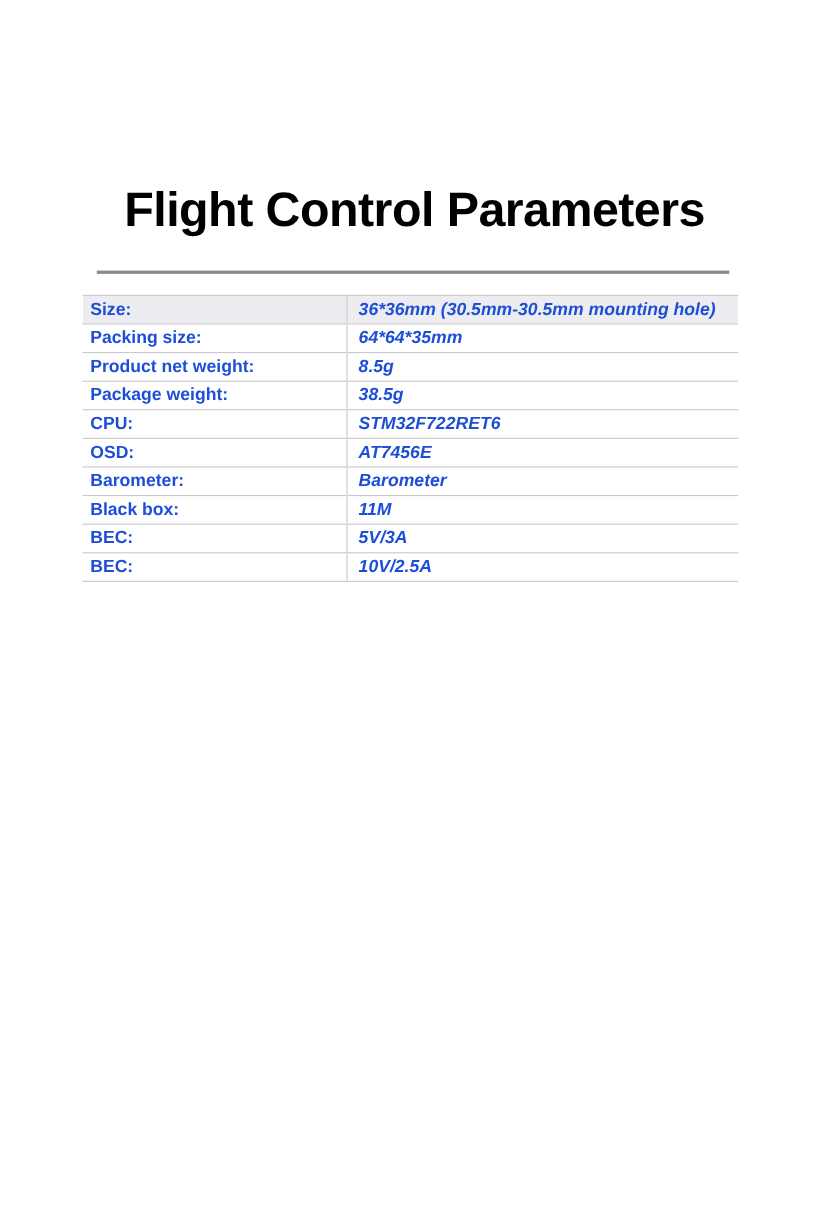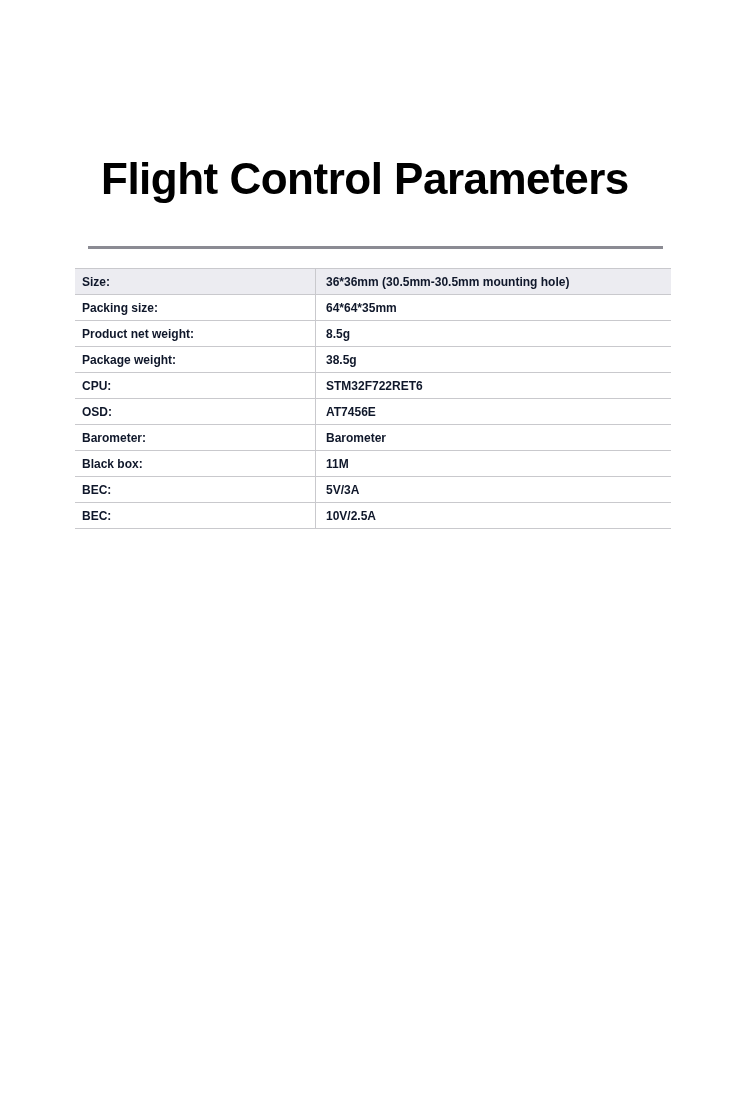--- a/index.html
+++ b/index.html
@@ -12,21 +12,21 @@
     height: 1100px;
     position: relative;
     font-family: "Liberation Sans", sans-serif;
     color: #000;
     overflow: hidden;
   }
   .title {
     position: absolute;
     left: 101px;
     top: 155px;
-    margin: 0;
+    margin: 12px;
     font-size: 44px;
     line-height: 1.1;
     font-weight: 700;
     letter-spacing: -0.5px;
     color: #000;
     white-space: nowrap;
   }
   .divider {
     position: absolute;
     left: 88px;
@@ -37,39 +37,40 @@
   }
   table.spec-table {
     position: absolute;
     left: 75px;
     top: 268px;
     width: 596px;
     border-collapse: collapse;
     table-layout: fixed;
   }
   .spec-table td {
-    font-size: 12px;
+    font-size: 16px;
     font-weight: 700;
-    color: #0f172a;
+    color: #1d4ed8;
     height: 25px;
     vertical-align: middle;
     border-top: 1px solid var(--border-color, #c9c9cd);
     white-space: nowrap;
     overflow: hidden;
   }
   .spec-table tr:last-child td {
     border-bottom: 1px solid var(--border-color, #c9c9cd);
   }
   .spec-table td.label {
     width: 227px;
     padding: 0 6px 0 7px;
     border-right: 1px solid var(--border-color, #c9c9cd);
   }
   .spec-table td.value {
     padding: 0 0 0 10px;
+    font-style: italic;
   }
   .spec-table tr.shaded td {
     background: var(--row-highlight, #ececf1);
   }
 </style>
 </head>
 <body>
 
 <div class="page">
 

